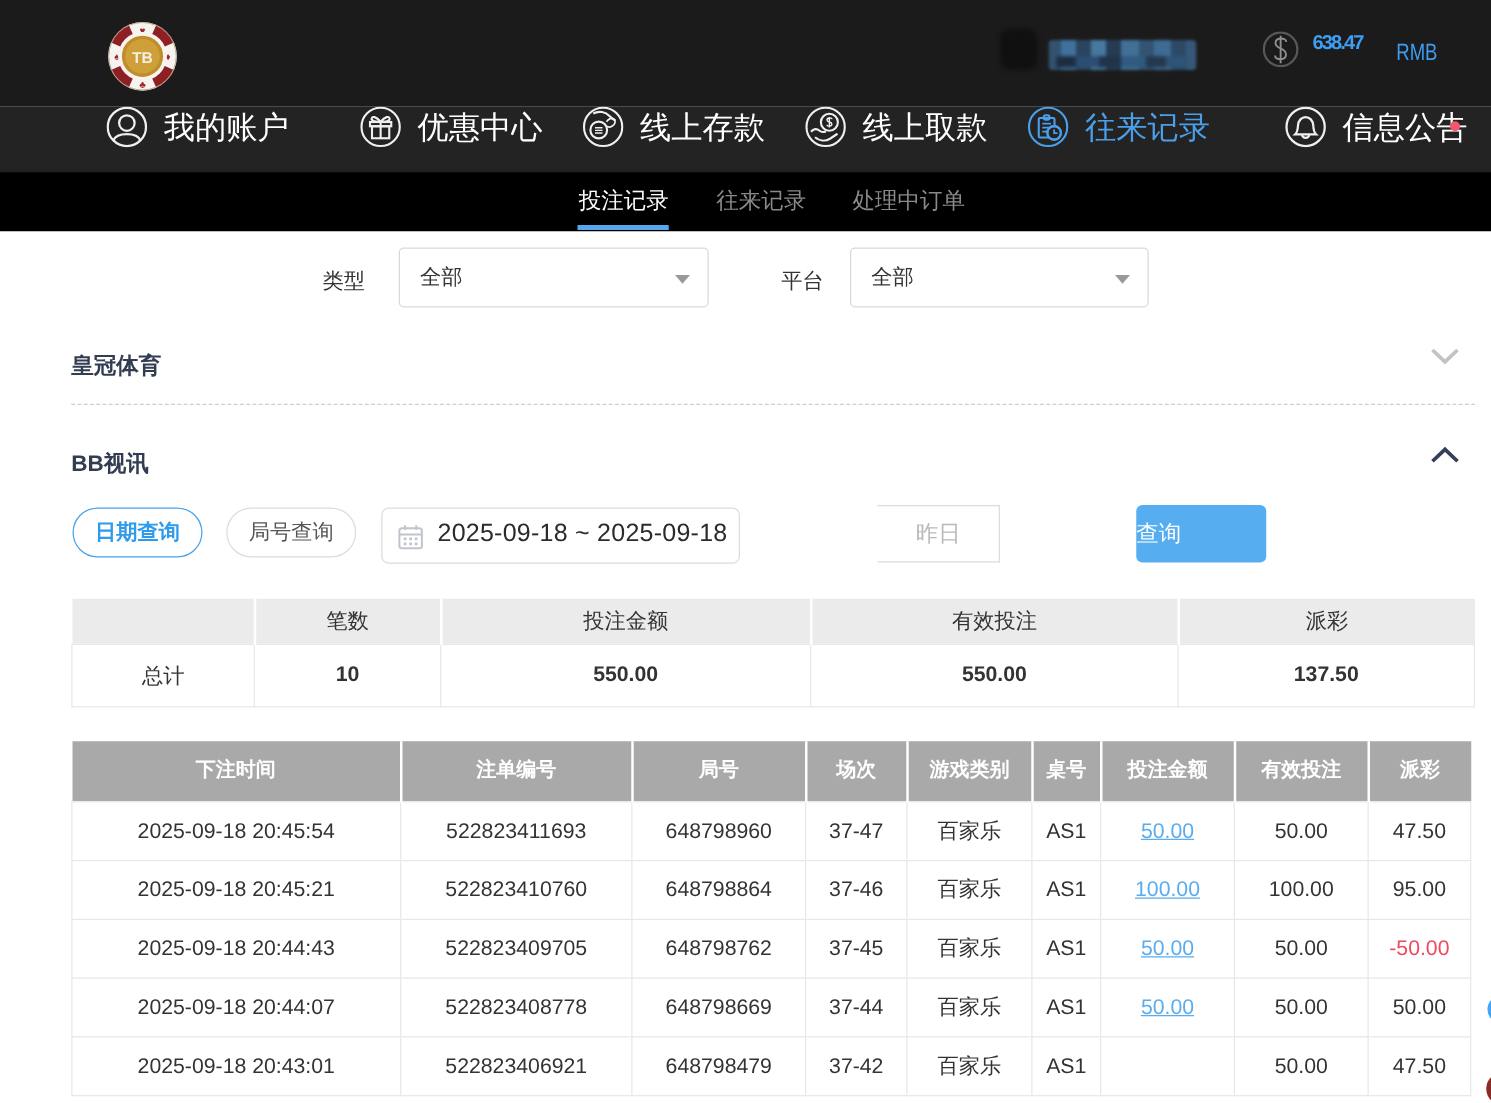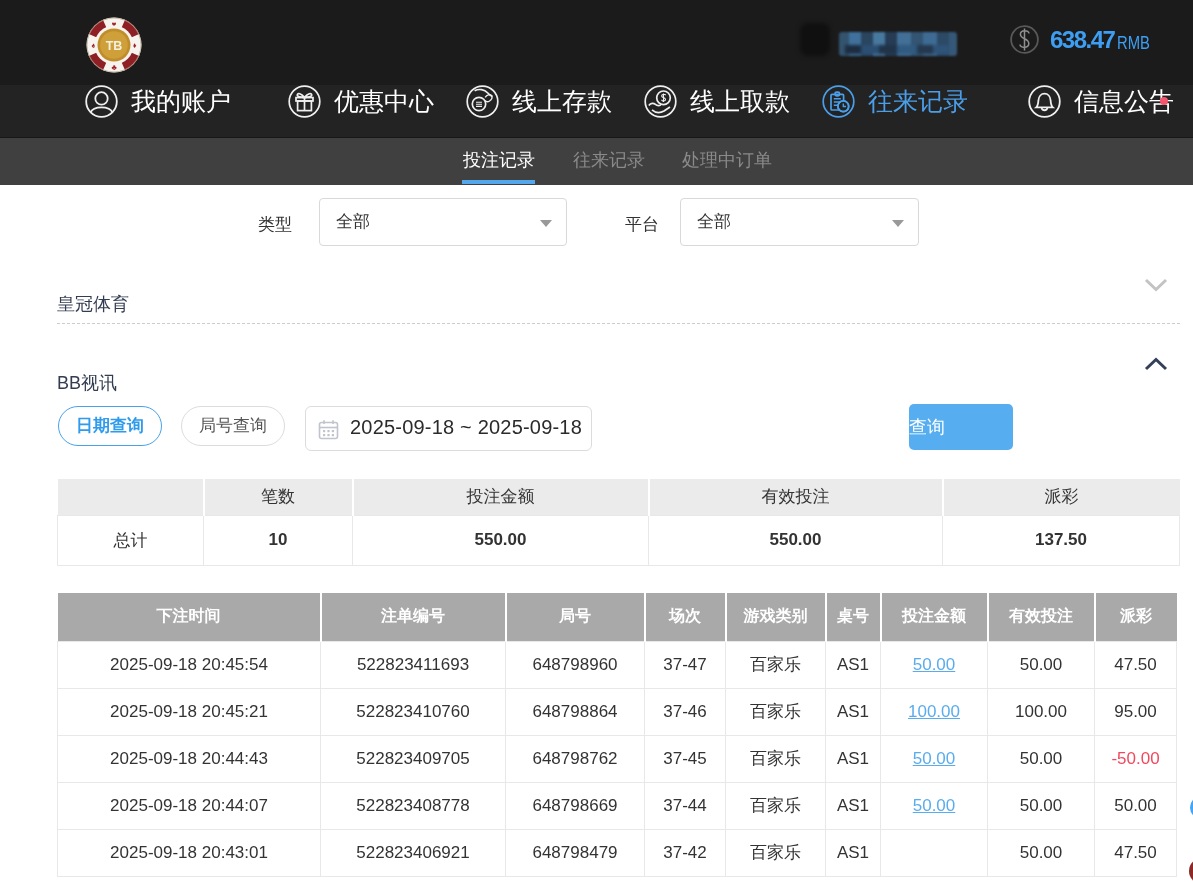--- a/index.html
+++ b/index.html
@@ -11,43 +11,43 @@
 #topbar {position:absolute; left:0; top:0; width:1193px; height:85px; background:#1b1b1b;}
 #chip {position:absolute; left:86px; top:17px;}
 #logotext {position:absolute; left:141px; top:14px; width:185px;}
 #acct-avatar {position:absolute; left:800px; top:23px; width:30px; height:33px; border-radius:8px; background:#101010; filter:blur(2px);}
 #acct-blur {position:absolute; left:839px; top:32px; width:118px; height:24px; filter:blur(1.2px);
   background:
    linear-gradient(90deg,#33536f 0 10px,#3f719c 10px 22px,#2a455f 22px 34px,#47789e 34px 46px,#263c55 46px 58px,#426f95 58px 72px,#335472 72px 84px,#3e6b93 84px 98px,#2c4a66 98px 110px,#365878 110px 118px);
   border-radius:3px;}
 #acct-blur:after{content:""; position:absolute; left:6px; top:13px; width:104px; height:9px; background:linear-gradient(90deg,#1d2d40 0 16px,#2b4f73 16px 34px,#203349 34px 52px,#305a80 52px 72px,#24384e 72px 88px,#2e5478 88px 104px); filter:blur(1px);}
 #bal-icon {position:absolute; left:1010px; top:25px;}
-#bal-num {position:absolute; left:1050px; top:26px; font-size:24px; font-weight:bold; color:#3d9ef2; letter-spacing:-1.5px;}
+#bal-num {position:absolute; left:1050px; top:26px; font-size:16px; font-weight:bold; color:#3d9ef2; letter-spacing:-1.5px;}
 #bal-rmb {position:absolute; left:1117px; top:32px; font-size:19px; color:#3d9ef2; transform:scaleX(.78); transform-origin:left top;}
 
 
 #navbar {position:absolute; left:0; top:85px; width:1193px; height:52px; background:#232323;}
 .nav-item {position:absolute; top:0; height:52px; display:flex; align-items:flex-start; color:#fff; font-size:25px;}
 .nav-item svg {margin-right:13px;}
 .nav-item.blue {color:#4a9fe8;}
 #reddot {position:absolute; left:1160px; top:97px; width:8px; height:8px; border-radius:50%; background:#f4566d;}
 
 
-#subnav {position:absolute; left:0; top:137px; width:1193px; height:48px; background:#404040; border-top:1px solid #171717;}
+#subnav {position:absolute; left:0; top:137px; width:1193px; height:48px; background:#000000; border-top:1px solid #171717;}
 .tab {position:absolute; top:0; height:47px; line-height:44px; font-size:18px; color:#8a8a8a; text-align:center;}
 .tab.active {color:#fff;}
 #underline {position:absolute; left:462px; top:180px; width:73px; height:4px; background:#53a7ea;}
 
 
 .flabel {position:absolute; font-size:17px; color:#333;}
 .selbox {position:absolute; height:48px; background:#fff; border:1px solid #d9d9d9; border-radius:4px; font-size:17px; color:#333; line-height:46px; padding-left:16px;}
 .selbox .caret {position:absolute; right:14px; top:21px; width:0; height:0; border-left:6px solid transparent; border-right:6px solid transparent; border-top:7px solid #999;}
 
 
-.sect {position:absolute; left:57px; font-size:18px; font-weight:normal; color:#333d52;margin-top:12px;}
+.sect {position:absolute; left:57px; font-size:18px; font-weight:bold; color:#333d52;}
 .chev {position:absolute; left:1144px; width:24px; height:14px;}
 #dash {position:absolute; left:57px; top:323px; width:1123px; border-top:1px dashed #ccc;}
 
 
 .pill {position:absolute; top:406px; height:40px; line-height:38px; border-radius:20px; font-size:17px; text-align:center;}
 #pill1 {left:58px; width:104px; border:1px solid #47a2ea; color:#2f9bec; font-weight:bold;}
 #pill2 {left:181px; width:104px; border:1px solid #dcdcdc; color:#555;}
 #datebox {position:absolute; left:305px; top:406px; width:287px; height:45px; border:1px solid #dcdcdc; border-radius:6px; background:#fff;}
 #datebox svg {position:absolute; left:12px; top:12px;}
 #datebox span {position:absolute; left:44px; top:9px; font-size:20px; color:#2b2b2b; letter-spacing:0.2px;}
@@ -207,20 +207,21 @@
         <rect x="5" y="11" width="2.2" height="2.2"></rect>
           <rect x="9.4" y="11" width="2.2" height="2.2"></rect>
           <rect x="13.8" y="11" width="2.2" height="2.2"></rect>
         <rect x="5" y="15" width="2.2" height="2.2"></rect>
           <rect x="9.4" y="15" width="2.2" height="2.2"></rect>
           <rect x="13.8" y="15" width="2.2" height="2.2"></rect>
       </g>
     </svg>
     <span>2025-09-18 ~ 2025-09-18</span>
   </div>
+  <div class="bgrp" id="byest">昨日</div>
   <div id="bquery">查询</div>
 
   <table id="sumtable">
     <colgroup>
         <col style="width:146px">
         <col style="width:149px">
         <col style="width:296px">
         <col style="width:294px">
         <col>
       </colgroup>

